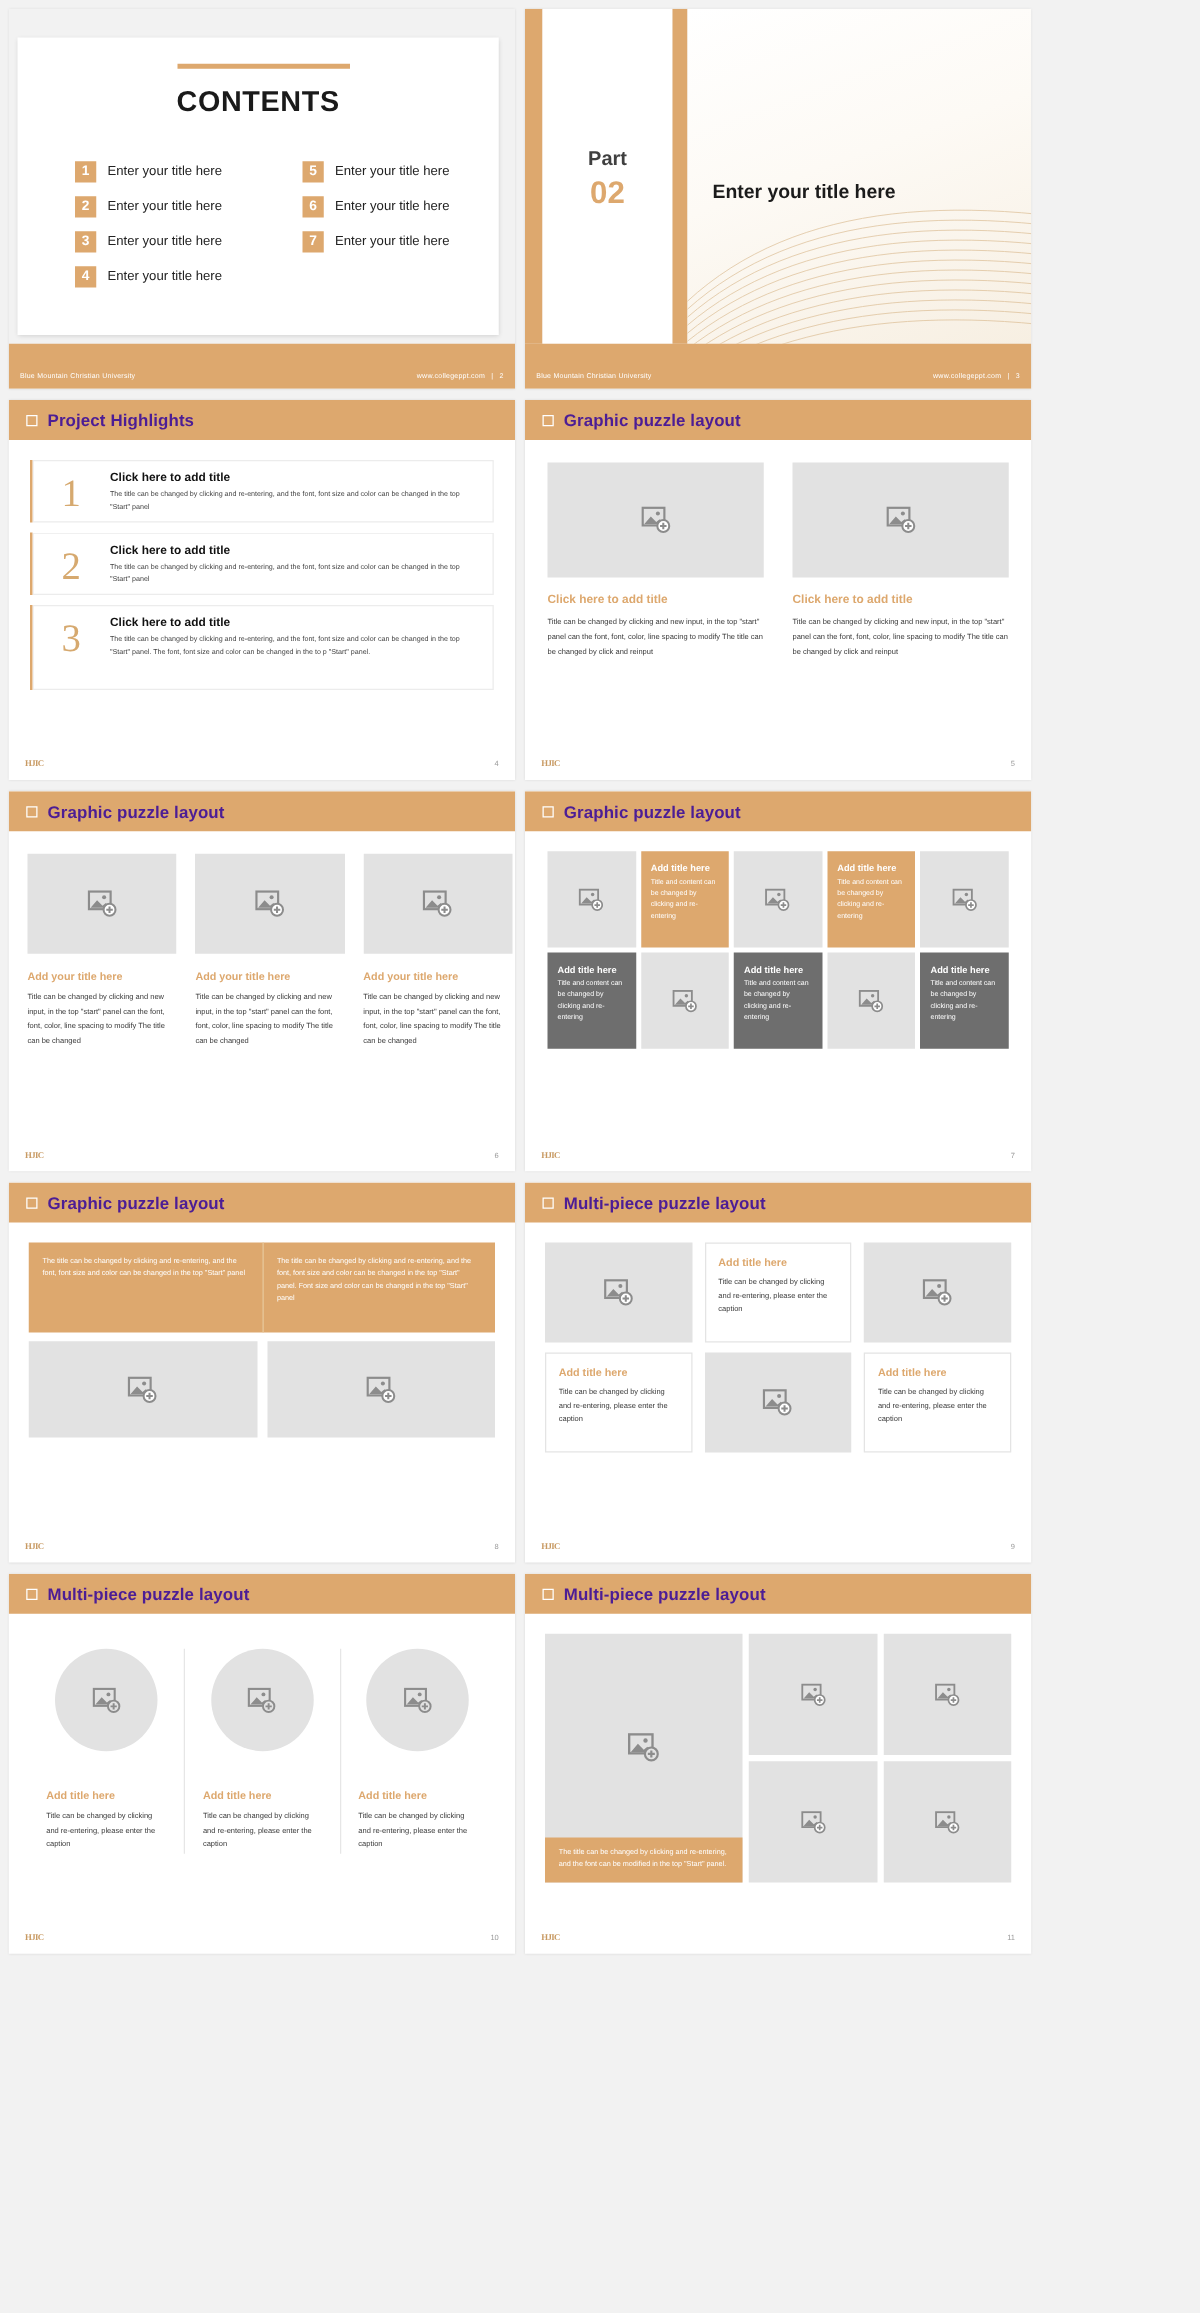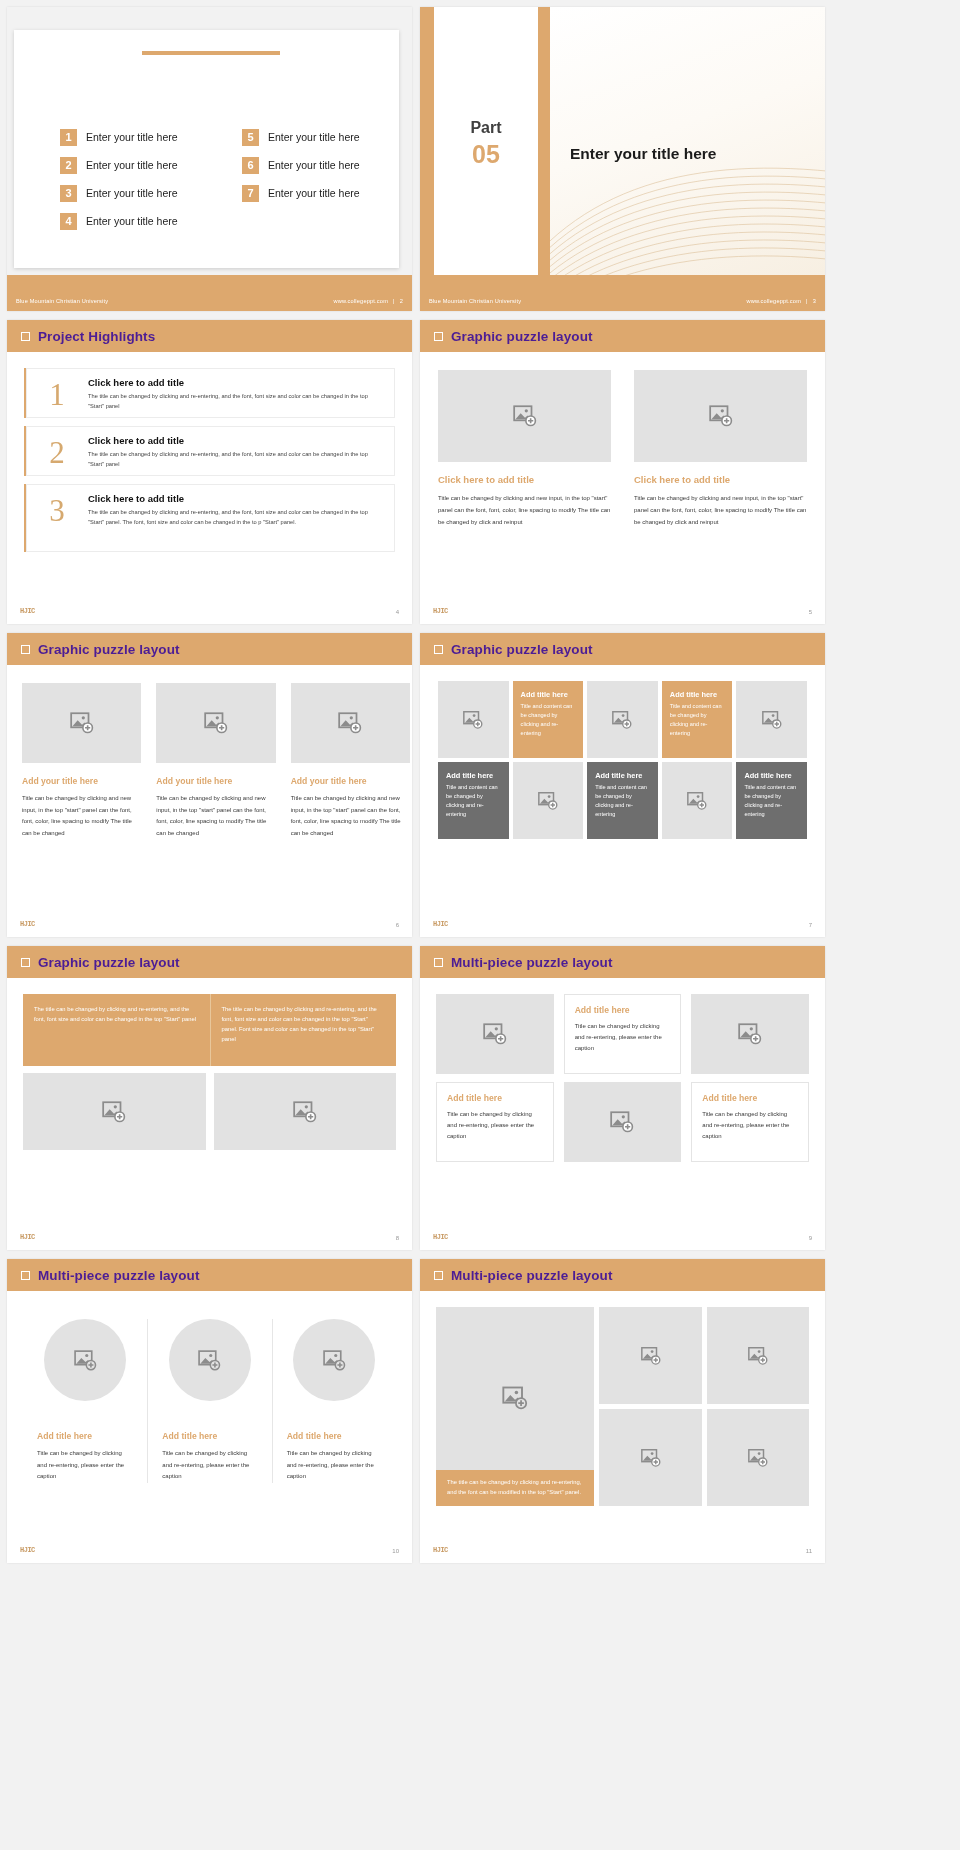--- a/index.html
+++ b/index.html
@@ -75,21 +75,21 @@
   .hdr {
     position:absolute; left:0; top:0; width:100%; height:32px; background:#dda86e;
     display:flex; align-items:center; gap:8px; padding-left:14px;
   }
   .hdr .sq {
     width:9px; height:9px; border:1.6px solid #fff; flex:none;
   }
   .hdr .t { color:#4c1d95; font-size:13.5px; font-weight:bold; letter-spacing:.1px; }
   .logo {
     position:absolute; left:13px; bottom:9px; font-size:7px; font-weight:bold;
-    color:#c89a63; letter-spacing:-.5px; font-family:Liberation Mono, monospace;
+    color:#c89a63; letter-spacing:-.5px; font-family:Liberation Serif, serif;
   }
   .pageno { position:absolute; right:13px; bottom:9px; font-size:6px; color:#999; }
 
   
   .ph { background:#e2e2e2; display:flex; align-items:center; justify-content:center; }
   .ph svg { width:26px; height:26px; }
 
   
   .ph-list { position:absolute; left:17px; top:48px; right:17px; }
   .ph-row { display:flex; border-left:2.5px solid #dda86e; background:#fff;
@@ -172,20 +172,21 @@
   .bigfour .ph svg { width:22px; height:22px; }
 </style>
 </head>
 <body>
 
 <div class="grid">
 
   <div class="slide s-contents">
     <div class="card">
       <div class="topbar"></div>
+      <h1>CONTENTS</h1>
       <div class="toc">
         <div class="toc-item">
           <span class="toc-num">1</span>
           <span class="toc-label">Enter your title here</span>
         </div>
         <div class="toc-item">
           <span class="toc-num">5</span>
           <span class="toc-label">Enter your title here</span>
         </div>
         <div class="toc-item">
@@ -237,21 +238,21 @@
           <path d="M-10,180 C60,88 180,58 330,76"></path>
           <path d="M-10,185 C60,96 180,66 330,84"></path>
           <path d="M-10,190 C60,104 180,74 330,92"></path>
           <path d="M-10,195 C60,112 180,82 330,100"></path>
           <path d="M-10,200 C60,120 180,90 330,108"></path>
           <path d="M-10,205 C60,128 180,98 330,116"></path>
         </g>
       </svg>
     </div>
     <div class="part-label">Part</div>
-    <div class="part-num">05</div>
+    <div class="part-num">02</div>
     <div class="part-title">Enter your title here</div>
     <div class="band-bottom"></div>
     <div class="band-foot">
       <span>Blue Mountain Christian University</span>
       <span class="right">
         <span>www.collegeppt.com</span>
         <span>|</span>
         <span>3</span>
       </span>
     </div>

